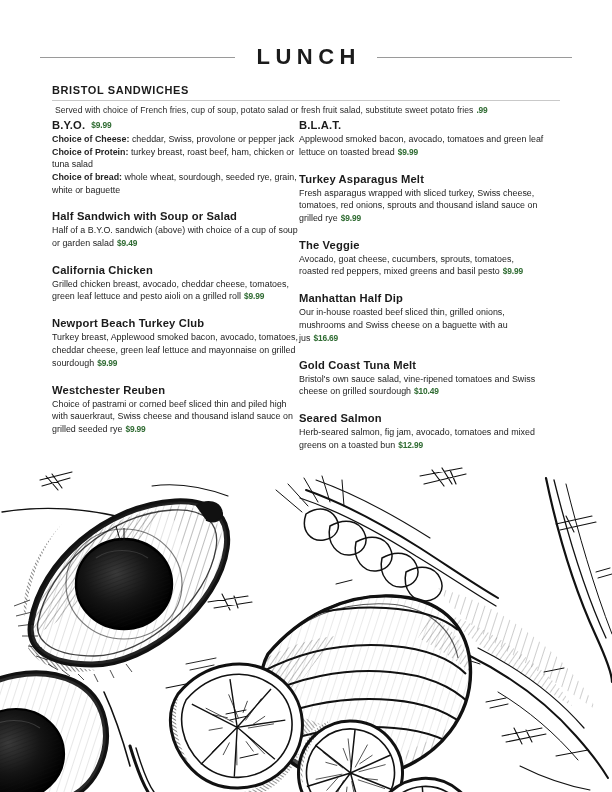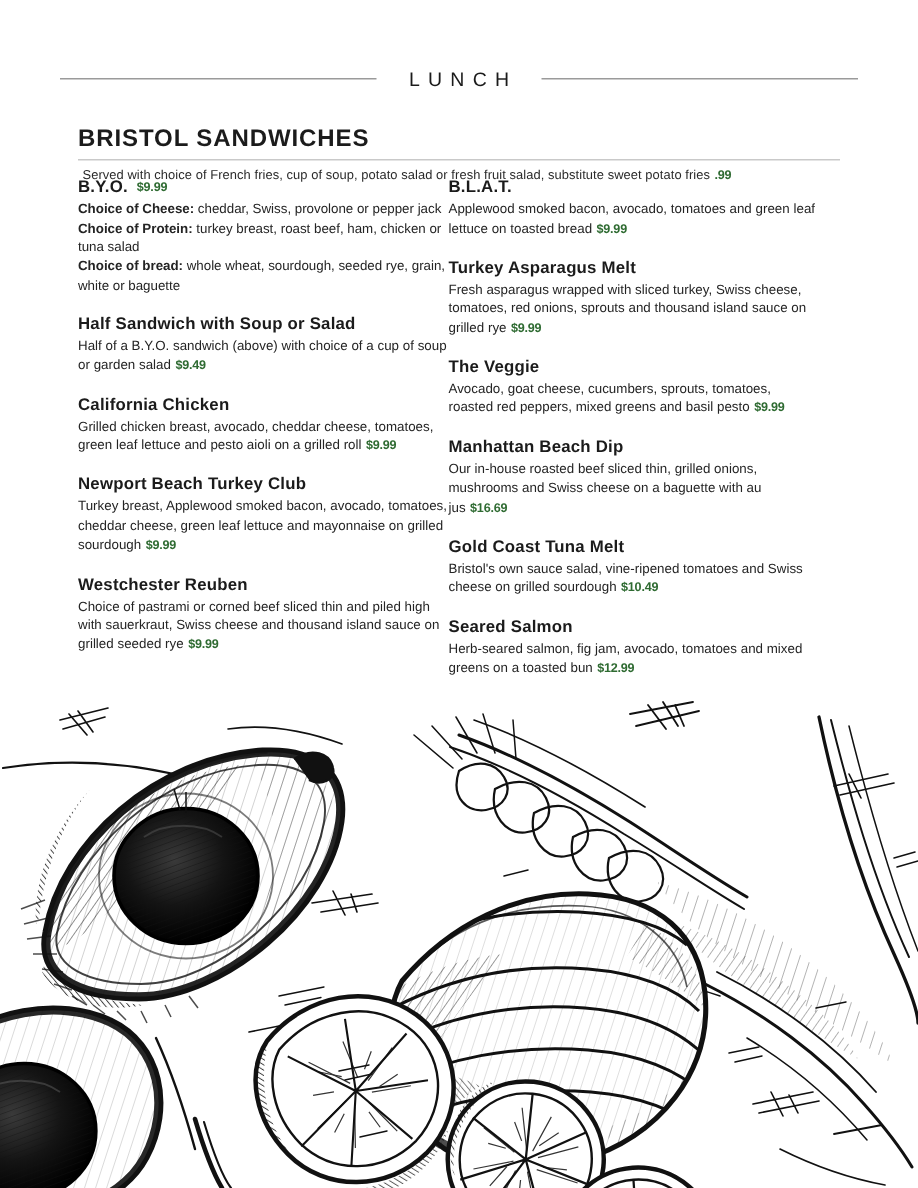--- a/index.html
+++ b/index.html
@@ -26,38 +26,38 @@
     display: flex;
     align-items: center;
     gap: 16px;
   }
   .rule {
     flex: 1 1 auto;
     height: 1px;
     background: #9a9a9a;
   }
   .page-title {
-    font-size: 13px;
-    font-weight: 400;
+    font-size: 22px;
+    font-weight: 700;
     letter-spacing: 5.5px;
     text-indent: 5.5px;
     color: #1b1b1b;
     white-space: nowrap;
     line-height: 1;
   }
 
   
   .section {
     position: absolute;
     left: 52px;
     top: 84px;
     width: 508px;
   }
   .section-title {
-    font-size: 16px;
+    font-size: 11px;
     font-weight: 700;
     letter-spacing: 0.6px;
     color: #1b1b1b;
     line-height: 1.1;
     margin: 0 0 4px 0;
   }
   .section-rule {
     height: 1px;
     background: #c9c9c9;
     width: 100%;
@@ -195,21 +195,21 @@
       <div class="item-name">Turkey Asparagus Melt</div>
       <p class="item-desc"><span>Fresh asparagus wrapped with sliced turkey, Swiss cheese, tomatoes, red onions, sprouts and thousand island sauce on grilled rye</span><span class="price">$9.99</span></p>
     </div>
 
     <div class="item">
       <div class="item-name">The Veggie</div>
       <p class="item-desc"><span>Avocado, goat cheese, cucumbers, sprouts, tomatoes, roasted red peppers, mixed greens and basil pesto</span><span class="price">$9.99</span></p>
     </div>
 
     <div class="item">
-      <div class="item-name">Manhattan Beach Dip</div>
+      <div class="item-name">Manhattan Half Dip</div>
       <p class="item-desc"><span>Our in-house roasted beef sliced thin, grilled onions, mushrooms and Swiss cheese on a baguette with au jus</span><span class="price">$16.69</span></p>
     </div>
 
     <div class="item">
       <div class="item-name">Gold Coast Tuna Melt</div>
       <p class="item-desc"><span>Bristol's own sauce salad, vine-ripened tomatoes and Swiss cheese on grilled sourdough</span><span class="price">$10.49</span></p>
     </div>
 
     <div class="item">
       <div class="item-name">Seared Salmon</div>

